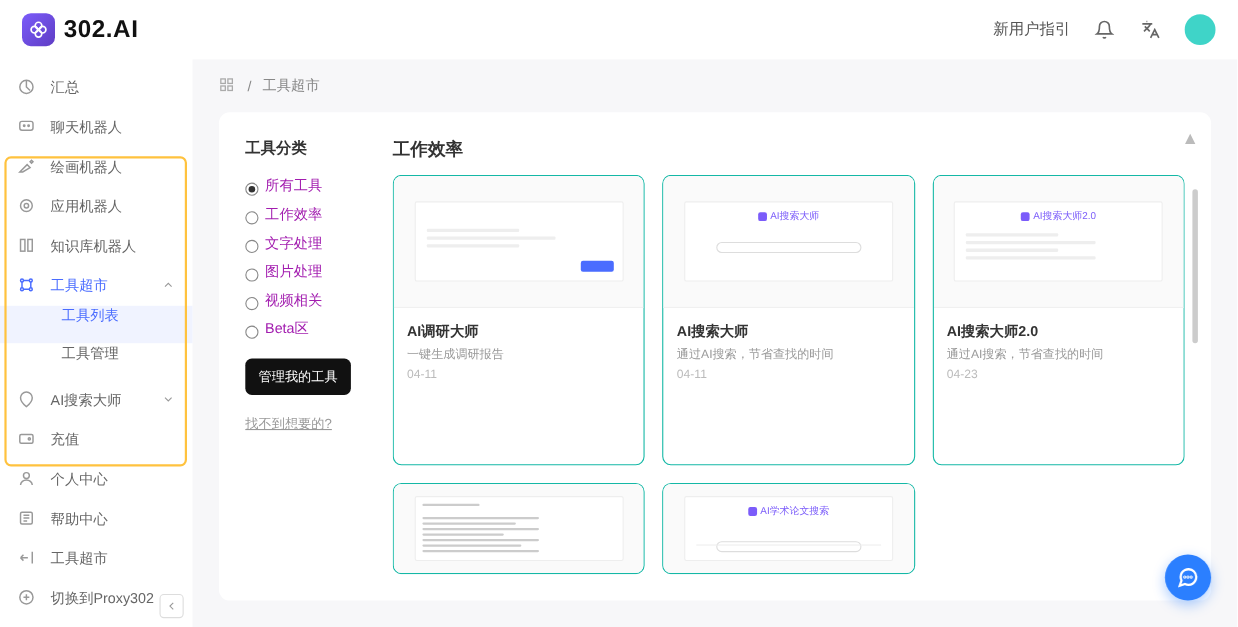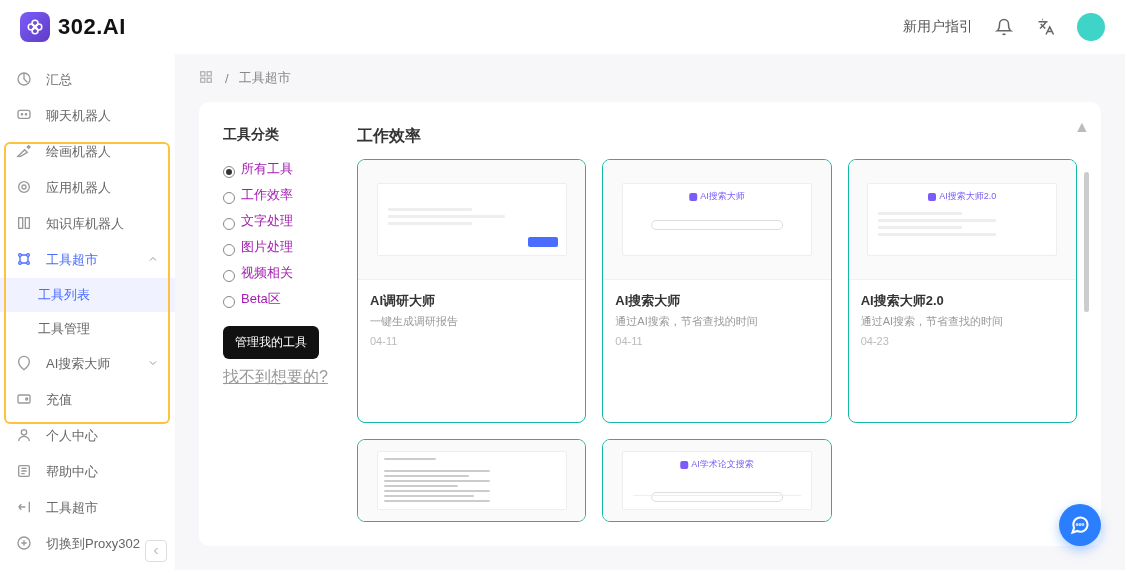--- a/index.html
+++ b/index.html
@@ -11,36 +11,36 @@
 .topbar-right { display: flex; align-items: center; gap: 20px; }
 .new-user-btn { color: #555; cursor: pointer; }
 .icon-btn { width: 22px; height: 22px; color: #666; cursor: pointer; display: flex; align-items: center; justify-content: center; }
 .avatar { width: 28px; height: 28px; border-radius: 50%; background: #3FD4C8; }
 .main { display: flex; height: calc(570px - 54px); }
 .sidebar { width: 175px; padding: 8px 0; position: relative; }
 .sidebar-item { height: 36px; display: flex; align-items: center; gap: 12px; padding: 0 16px; color: #666; cursor: pointer; position: relative; font-size: 13px; }
 .sidebar-item .item-icon { width: 18px; height: 18px; color: #999; flex-shrink: 0; }
 .sidebar-item.active { color: #4A6CFF; }
 .sidebar-item.active .item-icon { color: #4A6CFF; }
-.sidebar-subitem { height: 34px; display: flex; align-items: center; padding-left: 38px; color: #666; cursor: pointer; font-size: 13px; }
+.sidebar-subitem { height: 34px; display: flex; align-items: flex-start; padding-left: 56px; color: #666; cursor: pointer; font-size: 13px; }
 .sidebar-subitem.active { color: #4A6CFF; background: #F0F3FF; }
 .chevron { margin-left: auto; color: #999; }
 .highlight-box { position: absolute; left: 4px; top: 88px; width: 166px; height: 282px; border: 2px solid #FFC23E; border-radius: 6px; pointer-events: none; }
 .sidebar-collapse { position: absolute; right: 8px; bottom: 8px; width: 22px; height: 22px; border: 1px solid #ddd; border-radius: 4px; display: flex; align-items: center; justify-content: center; color: #999; cursor: pointer; }
 .content { flex: 1; background: #F7F7F9; display: flex; flex-direction: column; overflow: hidden; }
 .breadcrumb { height: 48px; display: flex; align-items: center; padding: 0 24px; gap: 10px; color: #888; font-size: 13px; }
 .breadcrumb .bc-icon { width: 16px; height: 16px; color: #aaa; }
 .panel { margin: 0 24px 24px 24px; background: #fff; border-radius: 10px; flex: 1; display: flex; padding: 24px; gap: 24px; overflow: hidden; position: relative; }
 .category-col { width: 110px; flex-shrink: 0; }
 .category-title { font-weight: 700; font-size: 14px; margin-bottom: 12px; }
 .radio-row { display: flex; align-items: flex-end; gap: 6px; font-size: 13px; color: #a21caf; padding: 4px 0; cursor: pointer; }
 .radio-circle { width: 12px; height: 12px; border: 1px solid #888; border-radius: 50%; display: inline-flex; align-items: center; justify-content: center; flex-shrink: 0; }
 .radio-circle.checked::after { content: ""; width: 6px; height: 6px; background: #333; border-radius: 50%; }
 .manage-btn { margin-top: 14px; background: #111; color: #fff; font-size: 12px; padding: 8px 12px; border-radius: 6px; border: none; cursor: pointer; }
-.missing-link { margin-top: 8px; font-size: 16px; color: #999; text-decoration: underline; cursor: pointer; }
+.missing-link { margin-top: 18px; font-size: 12px; color: #999; text-decoration: underline; cursor: pointer; }
 .catalog { flex: 1; display: flex; flex-direction: column; }
 .catalog-heading { font-size: 16px; font-weight: 700; margin-bottom: 12px; }
 .grid { display: grid; grid-template-columns: repeat(3, 1fr); gap: 16px; flex: 1; overflow: hidden; }
 .card { border: 1px solid #14b8a6; border-radius: 8px; overflow: hidden; display: flex; flex-direction: column; background: #fff; }
 .card-thumb { height: 120px; background: #fafafa; border-bottom: 1px solid #f0f0f0; display: flex; align-items: center; justify-content: center; position: relative; padding: 8px; }
 .thumb-inner { width: 90%; height: 70%; background: #fff; border: 1px solid #eee; border-radius: 2px; position: relative; }
 .thumb-badge { position: absolute; top: 6px; left: 50%; transform: translateX(-50%); font-size: 9px; color: #7B5CFA; display: flex; align-items: center; gap: 3px; }
 .thumb-badge::before { content: ""; width: 8px; height: 8px; background: #7B5CFA; border-radius: 2px; display: inline-block; }
 .thumb-lines { position: absolute; top: 24px; left: 10px; right: 10px; }
 .thumb-line { height: 3px; background: #eee; margin-bottom: 4px; border-radius: 1px; }

